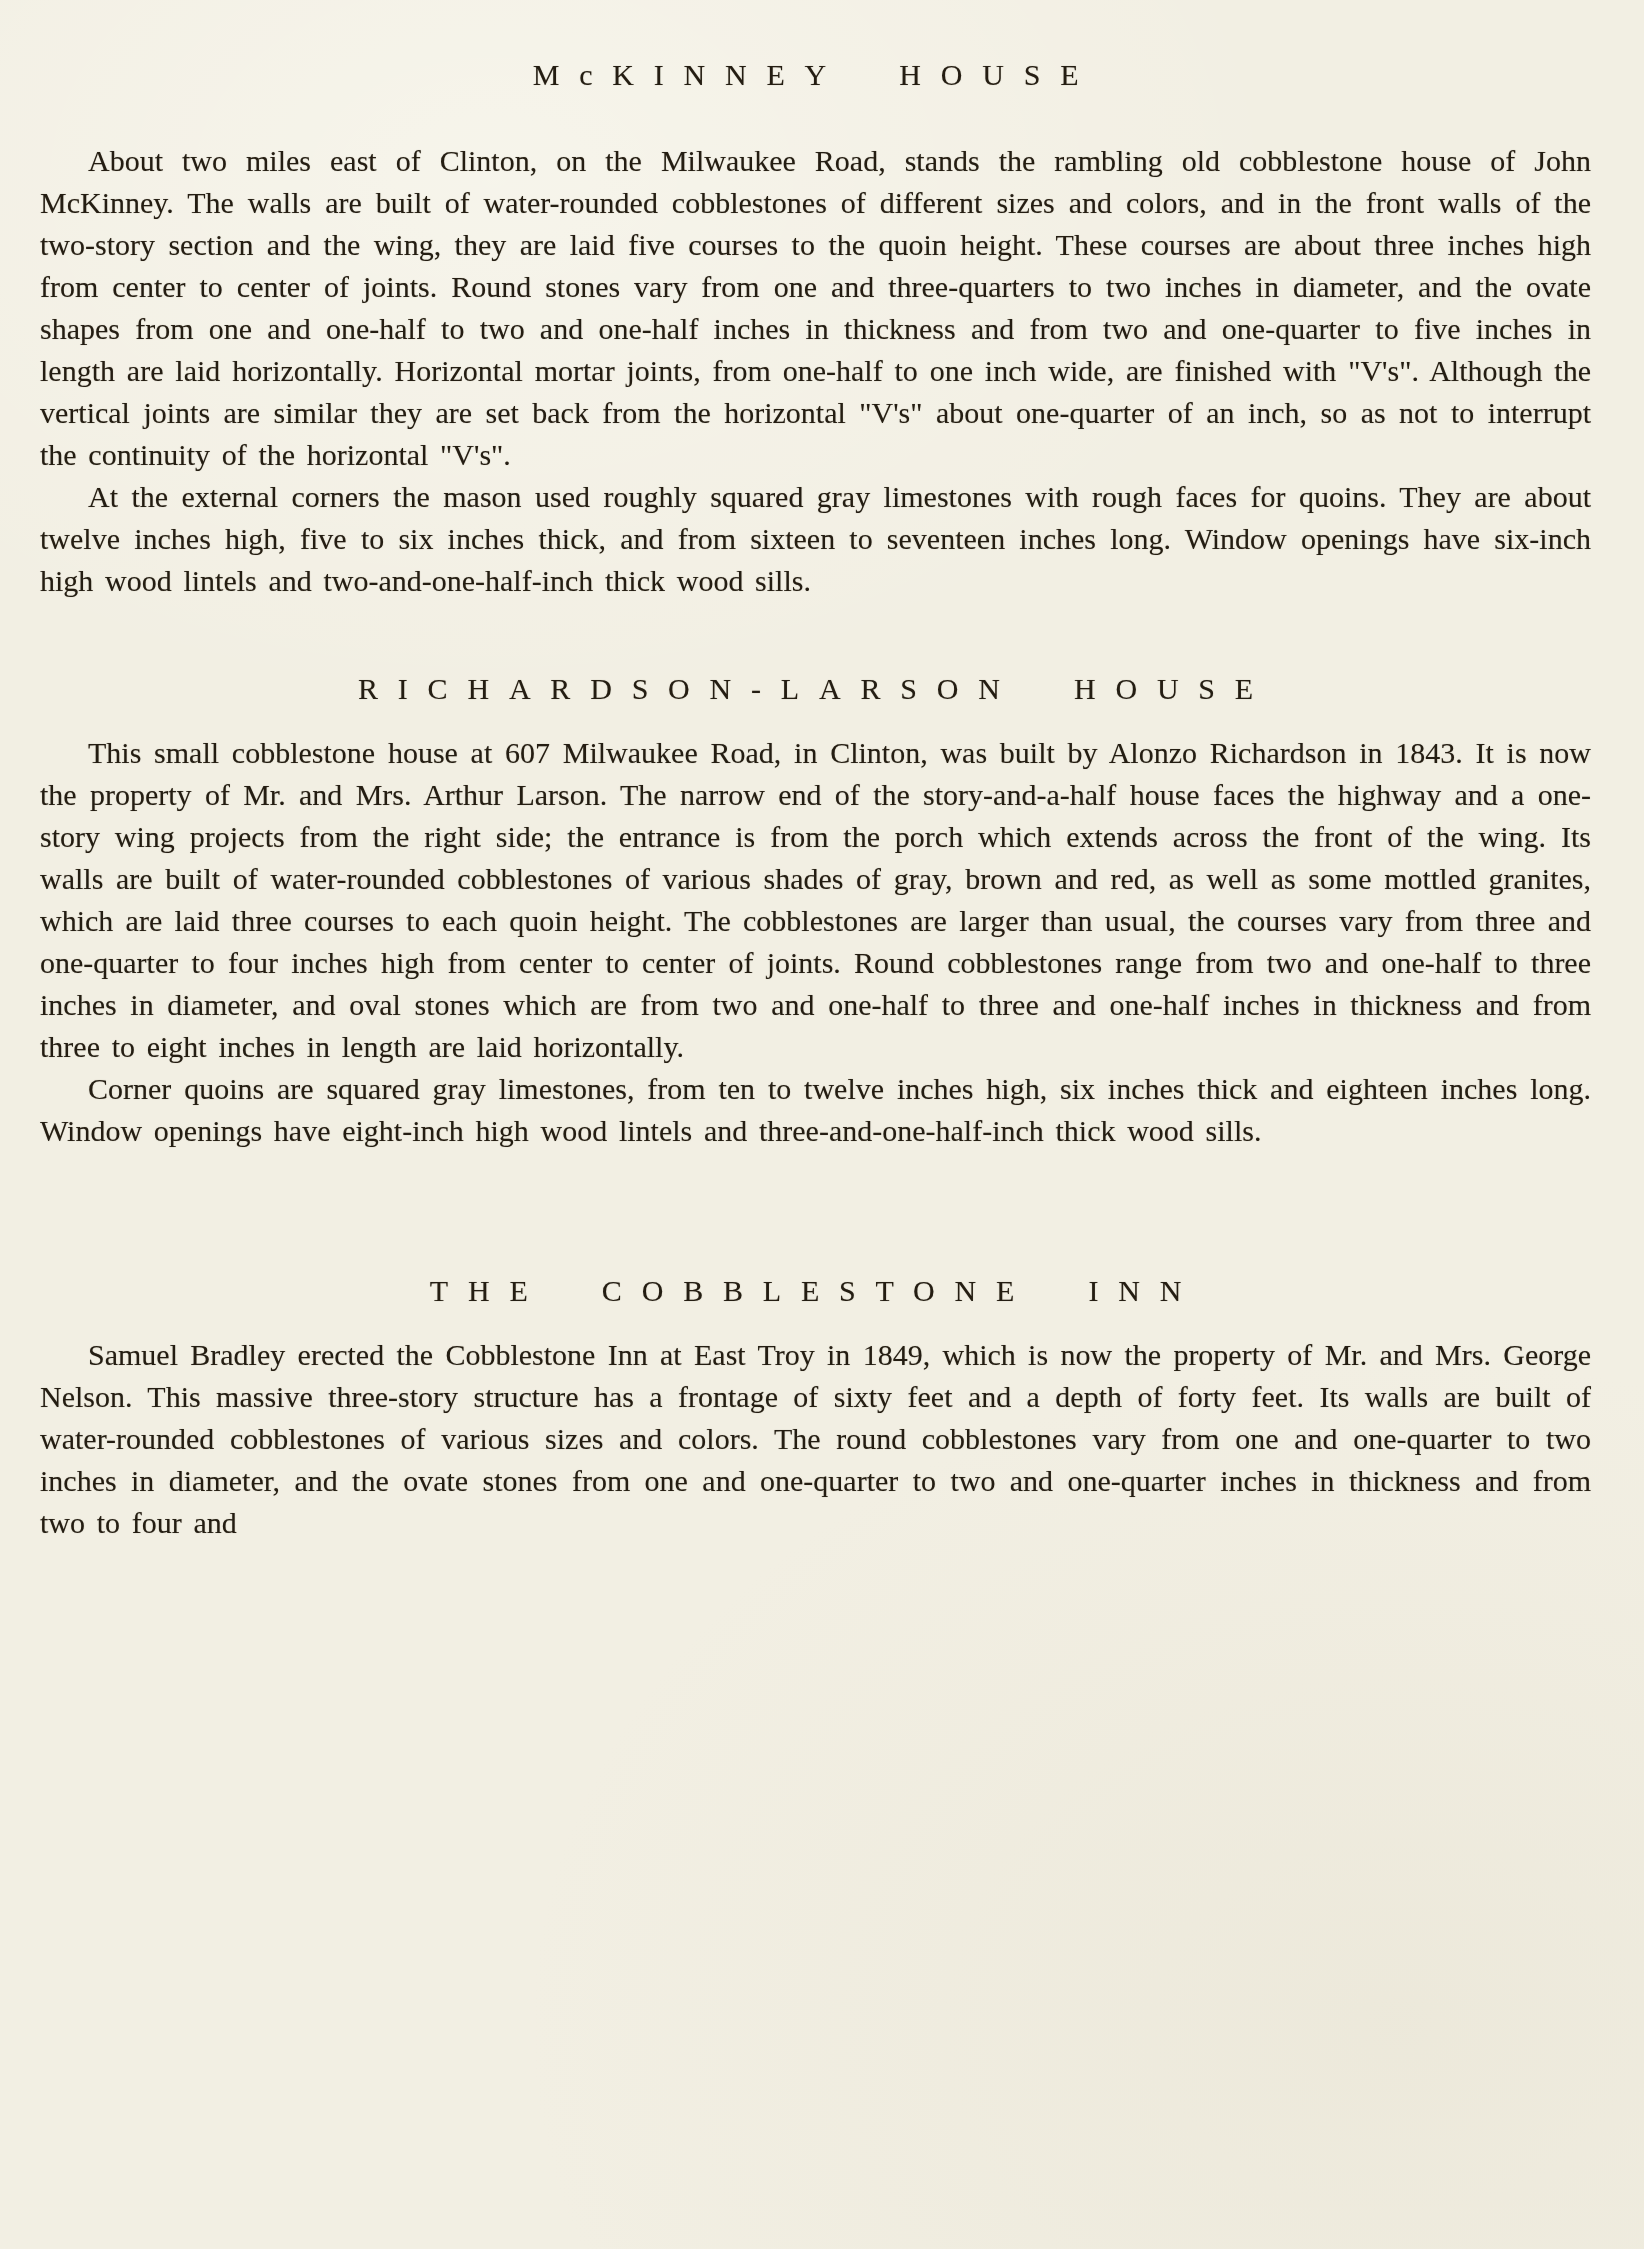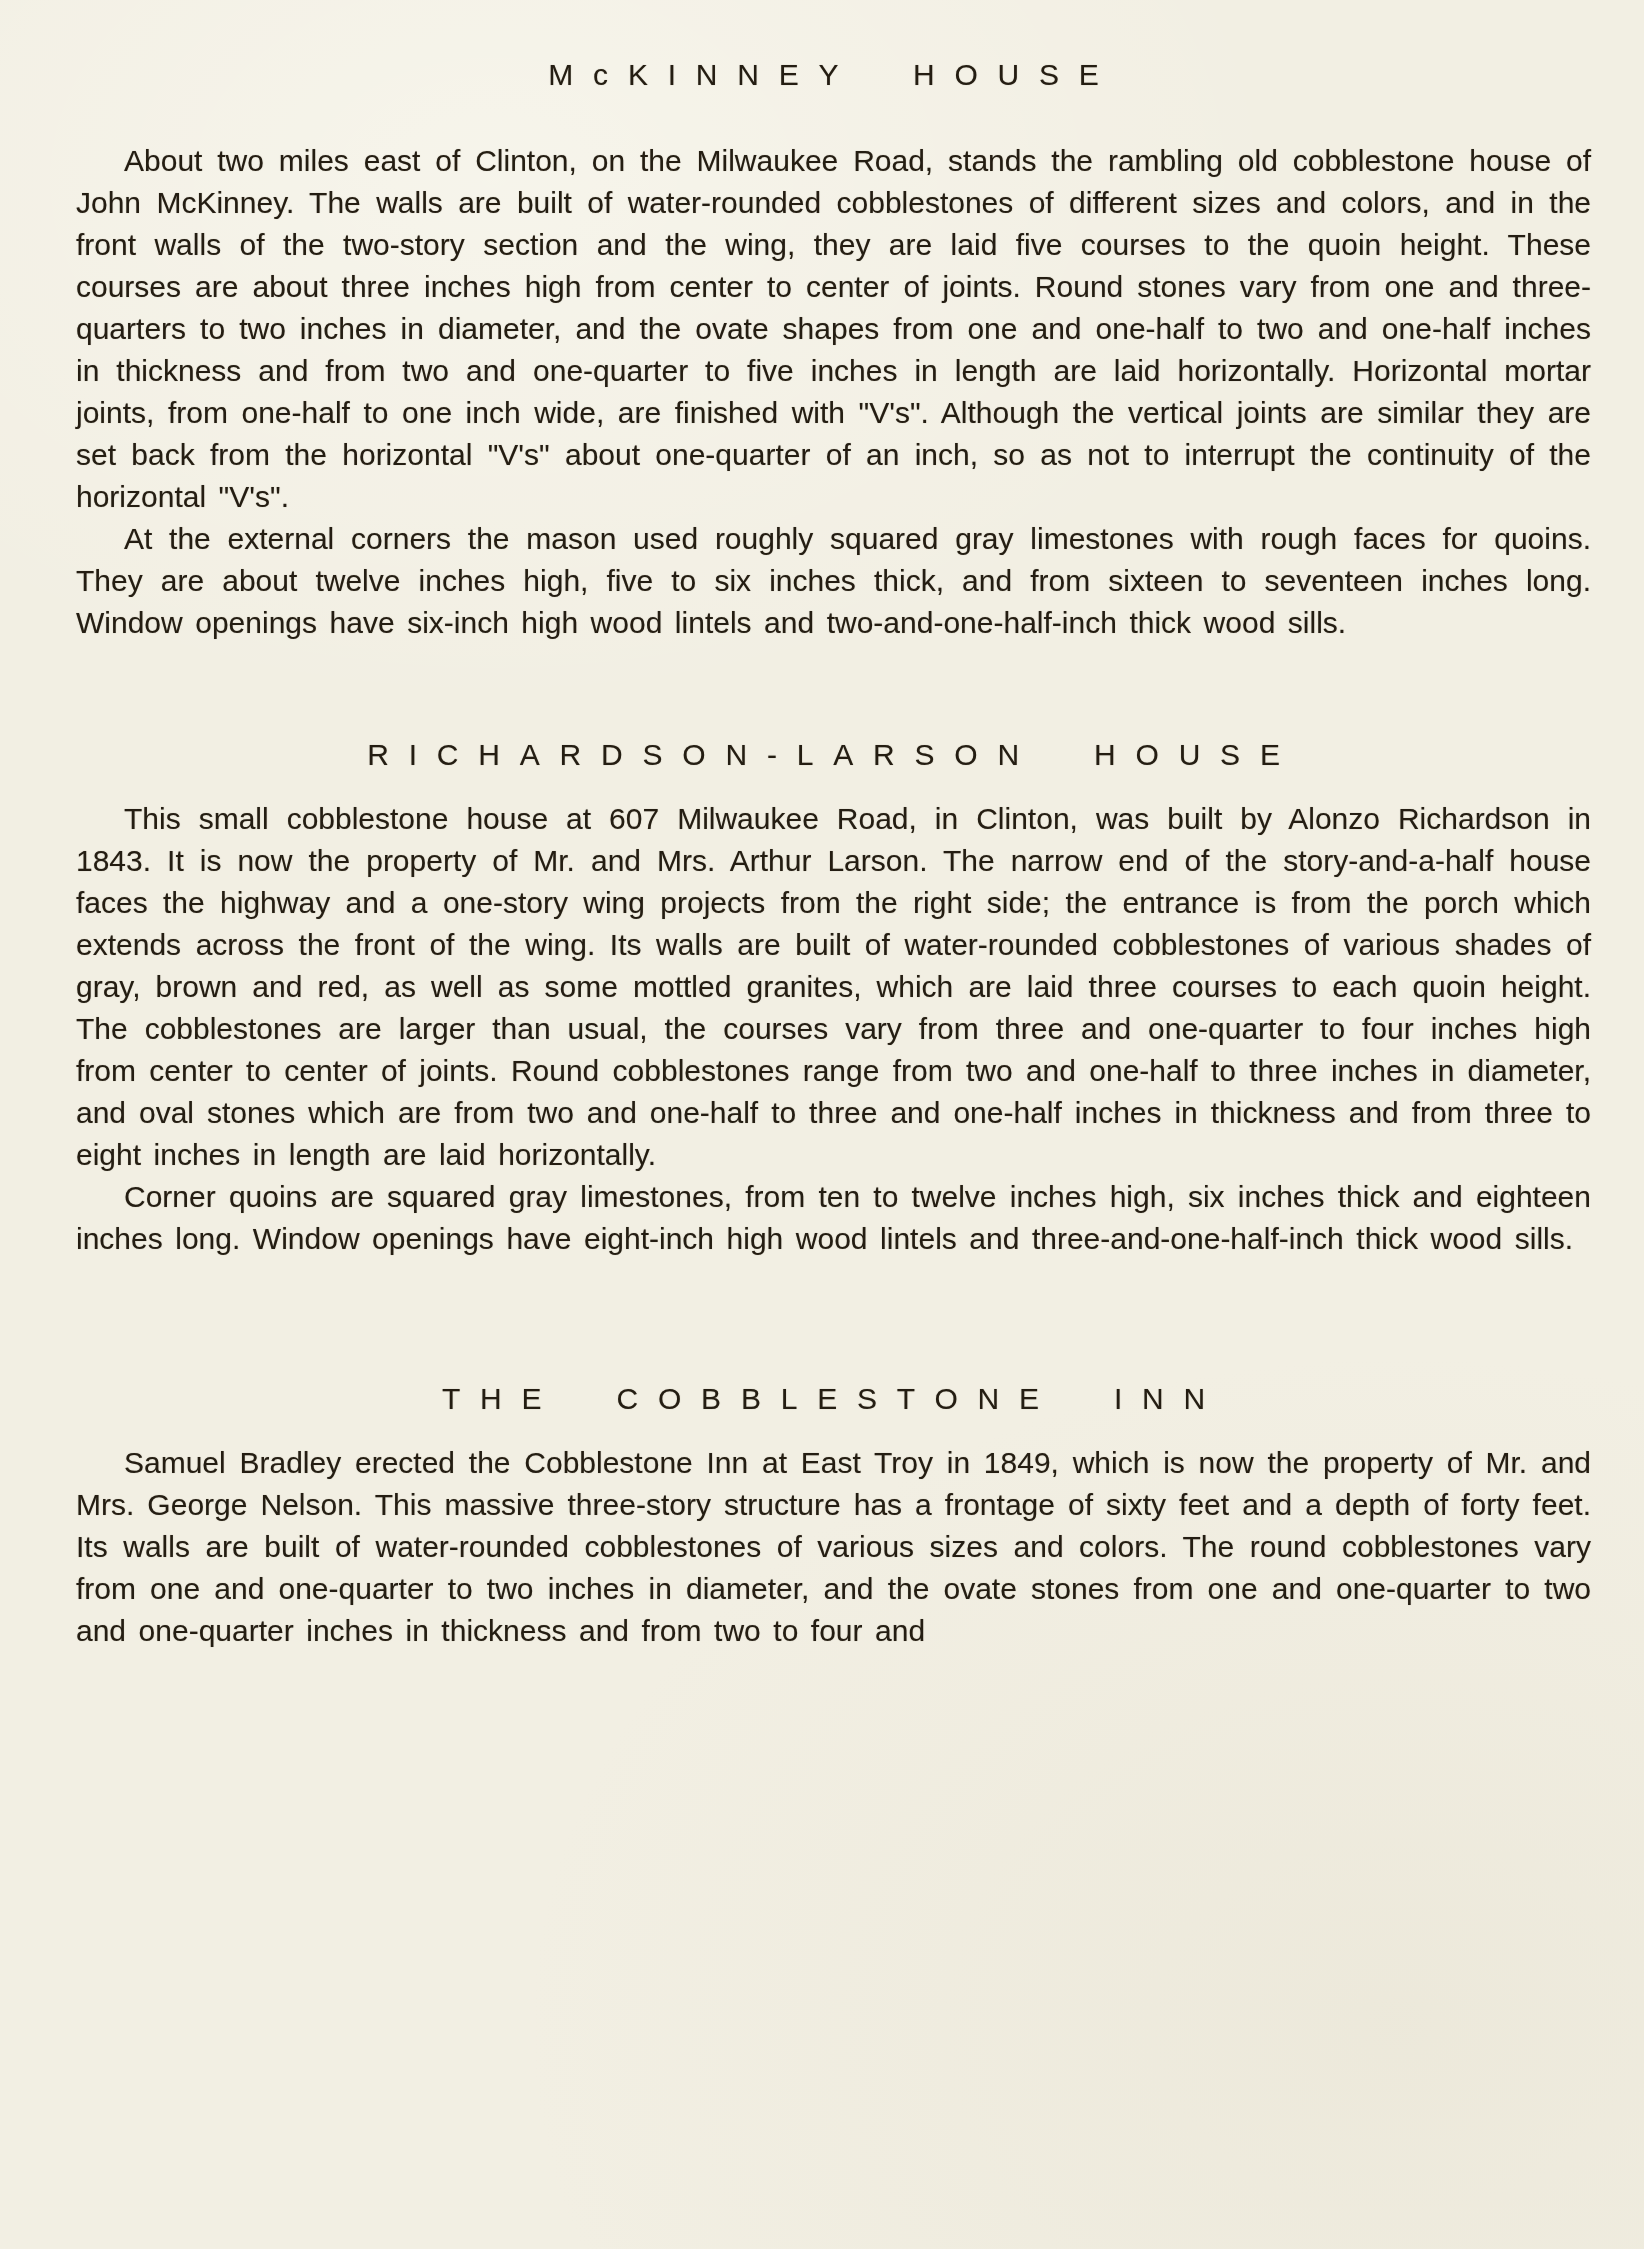--- a/index.html
+++ b/index.html
@@ -6,42 +6,42 @@
   html, body {
     margin: 0;
     padding: 0;
     background: #e8e5d8;
   }
   .page {
     position: relative;
     width: 1645px;
     height: 2250px;
     box-sizing: border-box;
-    padding: 0 54px 0 76px;
+    padding: 0 54px 0 40px;
     background:
       radial-gradient(ellipse 1147px 765px at 30% 8%, rgba(255,255,250,0.35), rgba(255,255,250,0) 70%),
       radial-gradient(ellipse 1243px 956px at 85% 90%, rgba(226,221,203,0.35), rgba(226,221,203,0) 70%),
       #f2efe3;
     color: #241d12;
-    font-family: Liberation Sans, sans-serif;
+    font-family: Liberation Serif, serif;
     overflow: hidden;
   }
   .heading {
     margin: 0;
     font-size: 30px;
     font-weight: normal;
     text-align: center;
     letter-spacing: 0.66em;
     word-spacing: 0.9em;
     line-height: 42px;
     white-space: nowrap;
     text-shadow: 0 0 1px rgba(46,36,20,0.35);
   }
   .title-heading    { margin-top: 54px; }
-  .section2-heading { margin-top: 90px; }
+  .section2-heading { margin-top: 66px; }
   .section3-heading { margin-top: 118px; }
   p.body {
     margin: 0;
     font-size: 30px;
     line-height: 42px;
     text-align: justify;
     text-indent: 48px;
     word-spacing: 0.14em;
     text-shadow: 0 0 1px rgba(46,36,20,0.35);
   }

